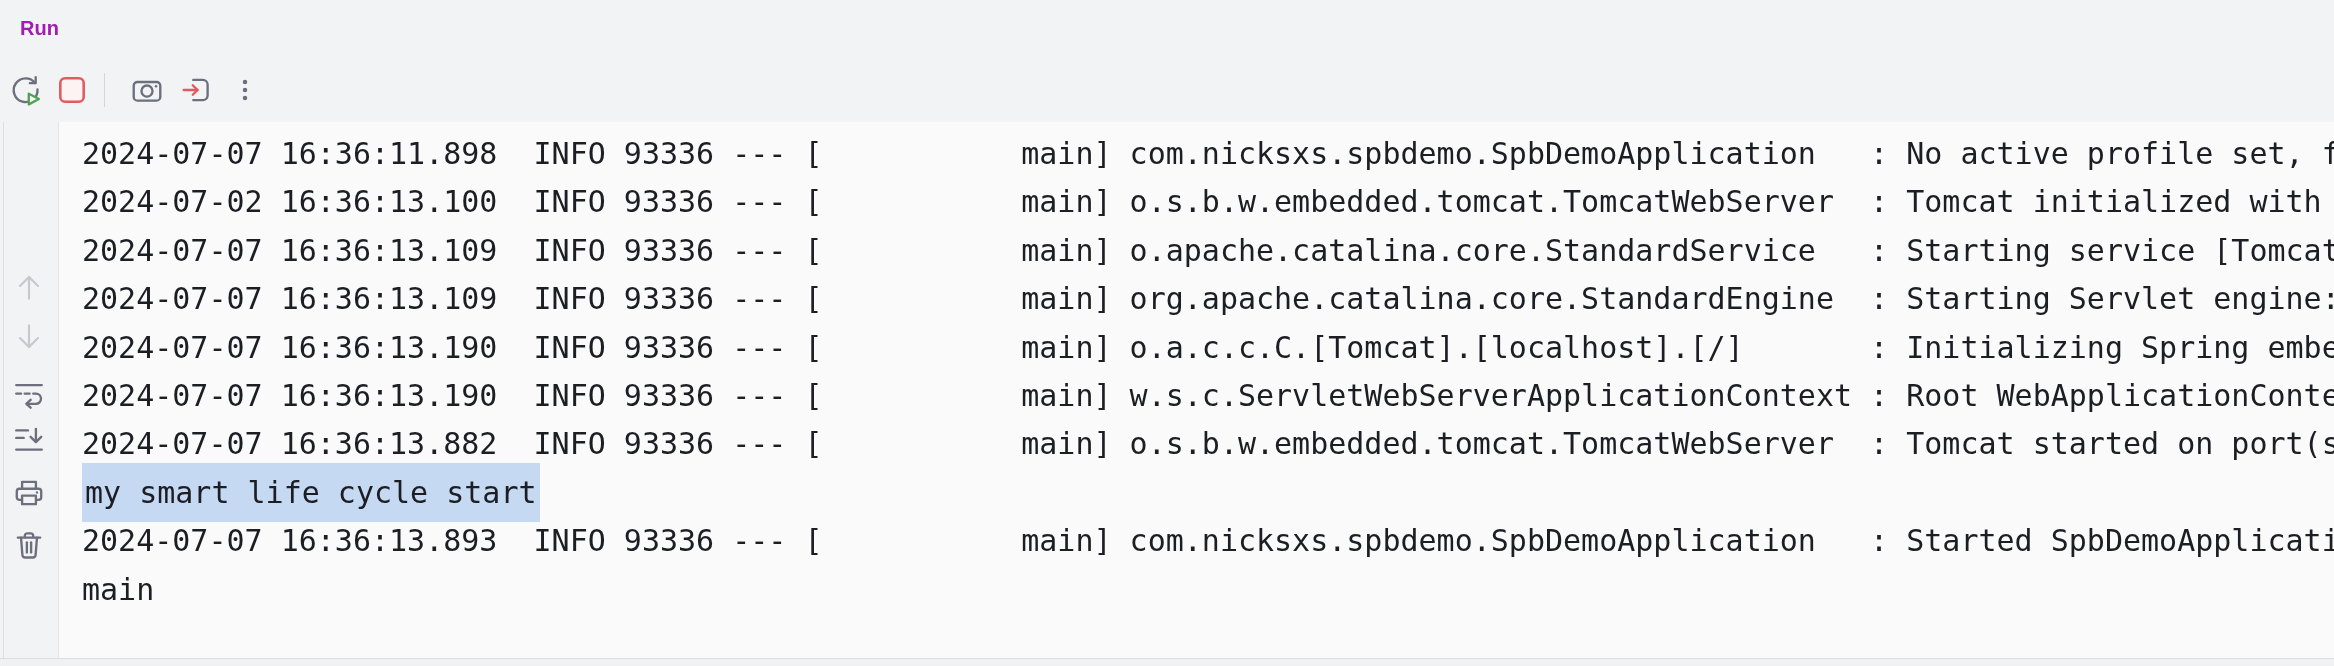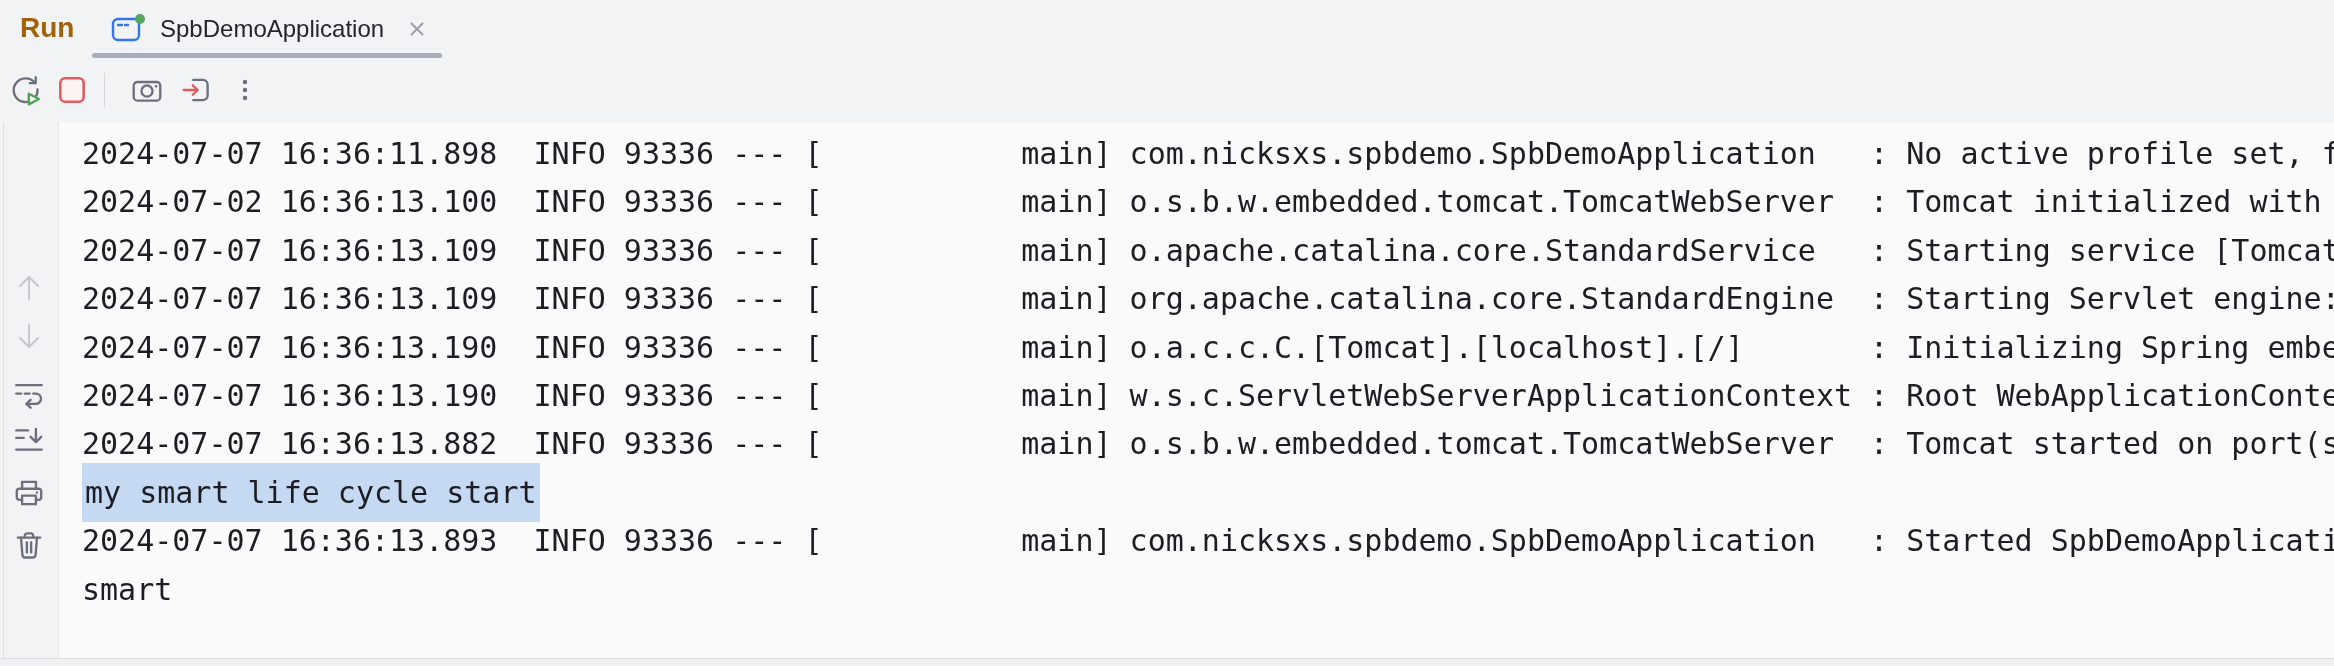--- a/index.html
+++ b/index.html
@@ -5,21 +5,21 @@
   html,body{margin:0;padding:0;}
   body{
     width:2334px;height:666px;position:relative;overflow:hidden;
     background:#F2F3F5;
     font-family:"Liberation Sans",sans-serif;
     -webkit-font-smoothing:antialiased;
   }
   
   .header-top{position:absolute;top:0;left:0;right:0;height:58px;}
   .run-label{position:absolute;left:20px;top:0;height:56px;display:flex;align-items:center;
-    font-size:28px;font-weight:bold;color:#a16207;}
+    font-size:20px;font-weight:bold;color:#a21caf;}
   .tab{position:absolute;left:92px;top:0;width:350px;height:58px;display:flex;align-items:center;
     padding:0 14px 0 18px;box-sizing:border-box;cursor:pointer;}
   .tab-icon{display:flex;align-items:center;}
   .tab-label{font-size:24px;color:#24262B;margin:0 10px 0 12px;white-space:nowrap;}
   .tab-close{margin-left:auto;display:flex;align-items:center;cursor:pointer;}
   .tab-underline{position:absolute;left:0;right:0;bottom:0;height:5px;border-radius:3px;background:#A6ACB9;}
   
   .toolbar{position:absolute;top:62px;left:0;height:56px;display:flex;align-items:center;}
   .tb-btn{width:40px;height:40px;display:flex;align-items:center;justify-content:center;
     border-radius:6px;cursor:pointer;}
@@ -48,37 +48,20 @@
   svg{display:block;}
 </style>
 </head>
 <body>
 
 <div>
 
   <div class="header-top">
     <span class="run-label">Run</span>
 
-    <div class="tab">
-      <span class="tab-icon">
-        <svg width="38" height="36" viewBox="0 0 38 36" fill="none">
-          <rect x="3" y="8" width="26" height="21" rx="5" stroke="#3574F0" stroke-width="2.4"></rect>
-          <path d="M8 14 H12" stroke="#3574F0" stroke-width="2.4" stroke-linecap="round"></path>
-          <path d="M15 14 H18" stroke="#3574F0" stroke-width="2.4" stroke-linecap="round"></path>
-          <circle cx="30" cy="8" r="5" fill="#53A85B"></circle>
-        </svg>
-      </span>
-      <span class="tab-label">SpbDemoApplication</span>
-      <span class="tab-close">
-        <svg width="22" height="22" viewBox="0 0 22 22" fill="none">
-          <path d="M5.5 5.5 L16.5 16.5 M16.5 5.5 L5.5 16.5" stroke="#9BA0AB" stroke-width="2" stroke-linecap="round"></path>
-        </svg>
-      </span>
-      <span class="tab-underline"></span>
-    </div>
   </div>
 
   <div class="toolbar">
     <div class="tb-btn tb-rerun">
       <span>
         <svg width="34" height="34" viewBox="0 0 32 32" fill="none">
           <path d="M26.5 9.5 A11.2 11.2 0 1 0 28.7 15.5" stroke="#6C707E" stroke-width="2.2" stroke-linecap="round"></path>
           <path d="M21.5 9.5 H27 V4" stroke="#6C707E" stroke-width="2.2" stroke-linecap="round" stroke-linejoin="round"></path>
           <path d="M20.5 19.5 L30 24.5 L20.5 29.5 Z" fill="#FAFAFB" stroke="#4FA254" stroke-width="2.2" stroke-linejoin="round"></path>
         </svg>
@@ -187,19 +170,19 @@
   <div class="console">
     <pre id="console-pre"><span>2024-07-07 16:36:11.898  INFO 93336 --- [           main] com.nicksxs.spbdemo.SpbDemoApplication   : No active profile set, f</span>
 <span>2024-07-02 16:36:13.100  INFO 93336 --- [           main] o.s.b.w.embedded.tomcat.TomcatWebServer  : Tomcat initialized with</span>
 <span>2024-07-07 16:36:13.109  INFO 93336 --- [           main] o.apache.catalina.core.StandardService   : Starting service [Tomcat]</span>
 <span>2024-07-07 16:36:13.109  INFO 93336 --- [           main] org.apache.catalina.core.StandardEngine  : Starting Servlet engine:</span>
 <span>2024-07-07 16:36:13.190  INFO 93336 --- [           main] o.a.c.c.C.[Tomcat].[localhost].[/]       : Initializing Spring embe</span>
 <span>2024-07-07 16:36:13.190  INFO 93336 --- [           main] w.s.c.ServletWebServerApplicationContext : Root WebApplicationConte</span>
 <span>2024-07-07 16:36:13.882  INFO 93336 --- [           main] o.s.b.w.embedded.tomcat.TomcatWebServer  : Tomcat started on port(s</span>
 <span class="hl">my smart life cycle start</span>
 <span>2024-07-07 16:36:13.893  INFO 93336 --- [           main] com.nicksxs.spbdemo.SpbDemoApplication   : Started SpbDemoApplicati</span>
-<span>smart</span>
+<span>main</span>
 </pre>
   </div>
 
   <div class="statusbar"></div>
 
 </div>
 
 </body></html>

